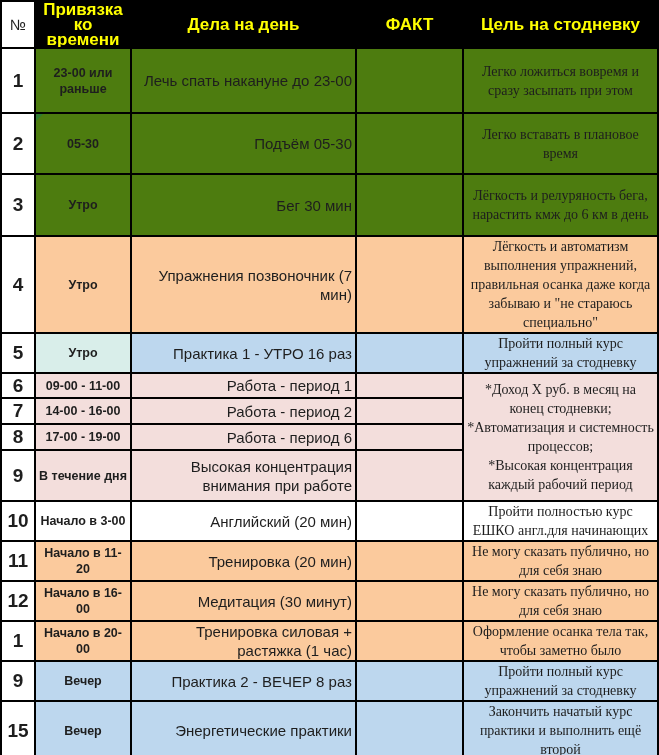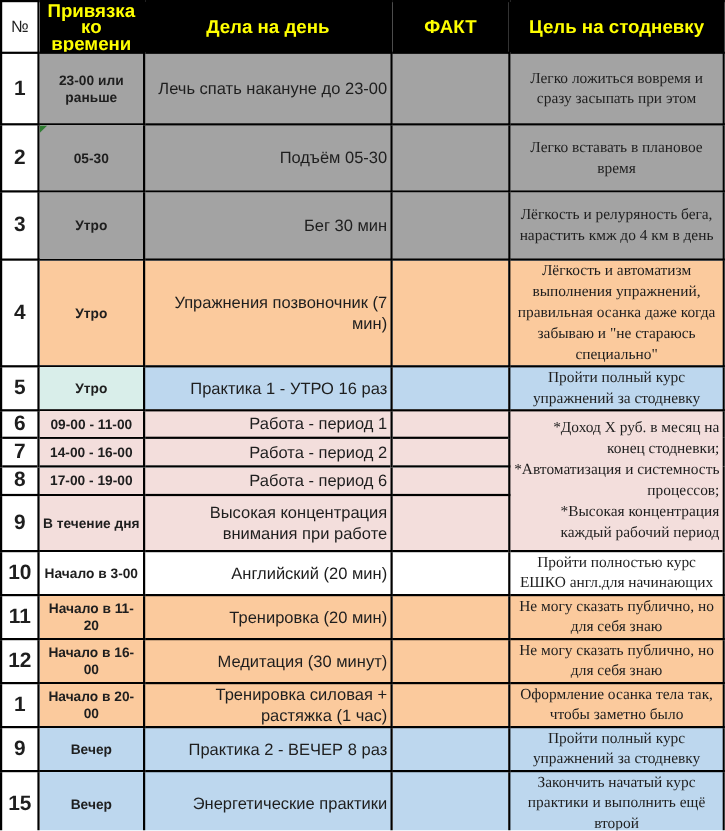--- a/index.html
+++ b/index.html
@@ -11,23 +11,23 @@
   tr.thinb td{border-bottom-width:1px;}
   
   th{background:#000000;color:#FFFF00;font-size:17px;font-weight:bold;line-height:15px;text-align:center;}
   th.numh{background:#ffffff;color:#1e1e1e;font-size:15px;font-weight:normal;}
   
   td.num{background:#ffffff;text-align:center;font-weight:bold;font-size:19px;}
   td.time{text-align:center;font-weight:bold;font-size:12.5px;line-height:16px;position:relative;}
   td.task{text-align:right;font-size:15px;line-height:19px;}
   td.fact{text-align:center;}
   td.goal{text-align:center;font-size:14px;line-height:19px;font-family:Liberation Serif, serif;}
-  td.goal.left{text-align:right;white-space:pre-line;}
+  td.goal.left{text-align:center;white-space:pre-line;}
   
-  tr.lav  td.time,tr.lav  td.task,tr.lav  td.fact,tr.lav  td.goal{background:#a3a3a3;}
+  tr.lav  td.time,tr.lav  td.task,tr.lav  td.fact,tr.lav  td.goal{background:#4d7c0f;}
   tr.peach td.time,tr.peach td.task,tr.peach td.fact,tr.peach td.goal{background:#FBCA9D;}
   tr.blue td.time,tr.blue td.task,tr.blue td.fact,tr.blue td.goal{background:#BDD7EE;}
   tr.blue td.time.cyan{background:#D9EEEA;}
   tr.pink td.time,tr.pink td.task,tr.pink td.fact,tr.pink td.goal{background:#F3DEDC;}
   tr.white td.time,tr.white td.task,tr.white td.fact,tr.white td.goal{background:#ffffff;}
   
   .corner-flag{position:absolute;top:0;left:0;width:0;height:0;
                border-top:7px solid #2F7D32;border-right:7px solid transparent;}
 </style>
 </head>
@@ -65,21 +65,21 @@
     <td class="task">Подъём 05-30</td>
     <td class="fact"></td>
     <td class="goal">Легко вставать в плановое время</td>
   </tr>
 
   <tr class="lav" style="height:62px">
     <td class="num">3</td>
     <td class="time">Утро</td>
     <td class="task">Бег  30 мин</td>
     <td class="fact"></td>
-    <td class="goal">Лёгкость и релуряность бега, нарастить кмж до 4 км в день</td>
+    <td class="goal">Лёгкость и релуряность бега, нарастить кмж до 6 км в день</td>
   </tr>
 
   <tr class="peach" style="height:93px">
     <td class="num">4</td>
     <td class="time">Утро</td>
     <td class="task">Упражнения позвоночник (7 мин)</td>
     <td class="fact"></td>
     <td class="goal">Лёгкость и автоматизм выполнения упражнений, правильная осанка даже когда забываю и "не стараюсь специально"</td>
   </tr>
 

